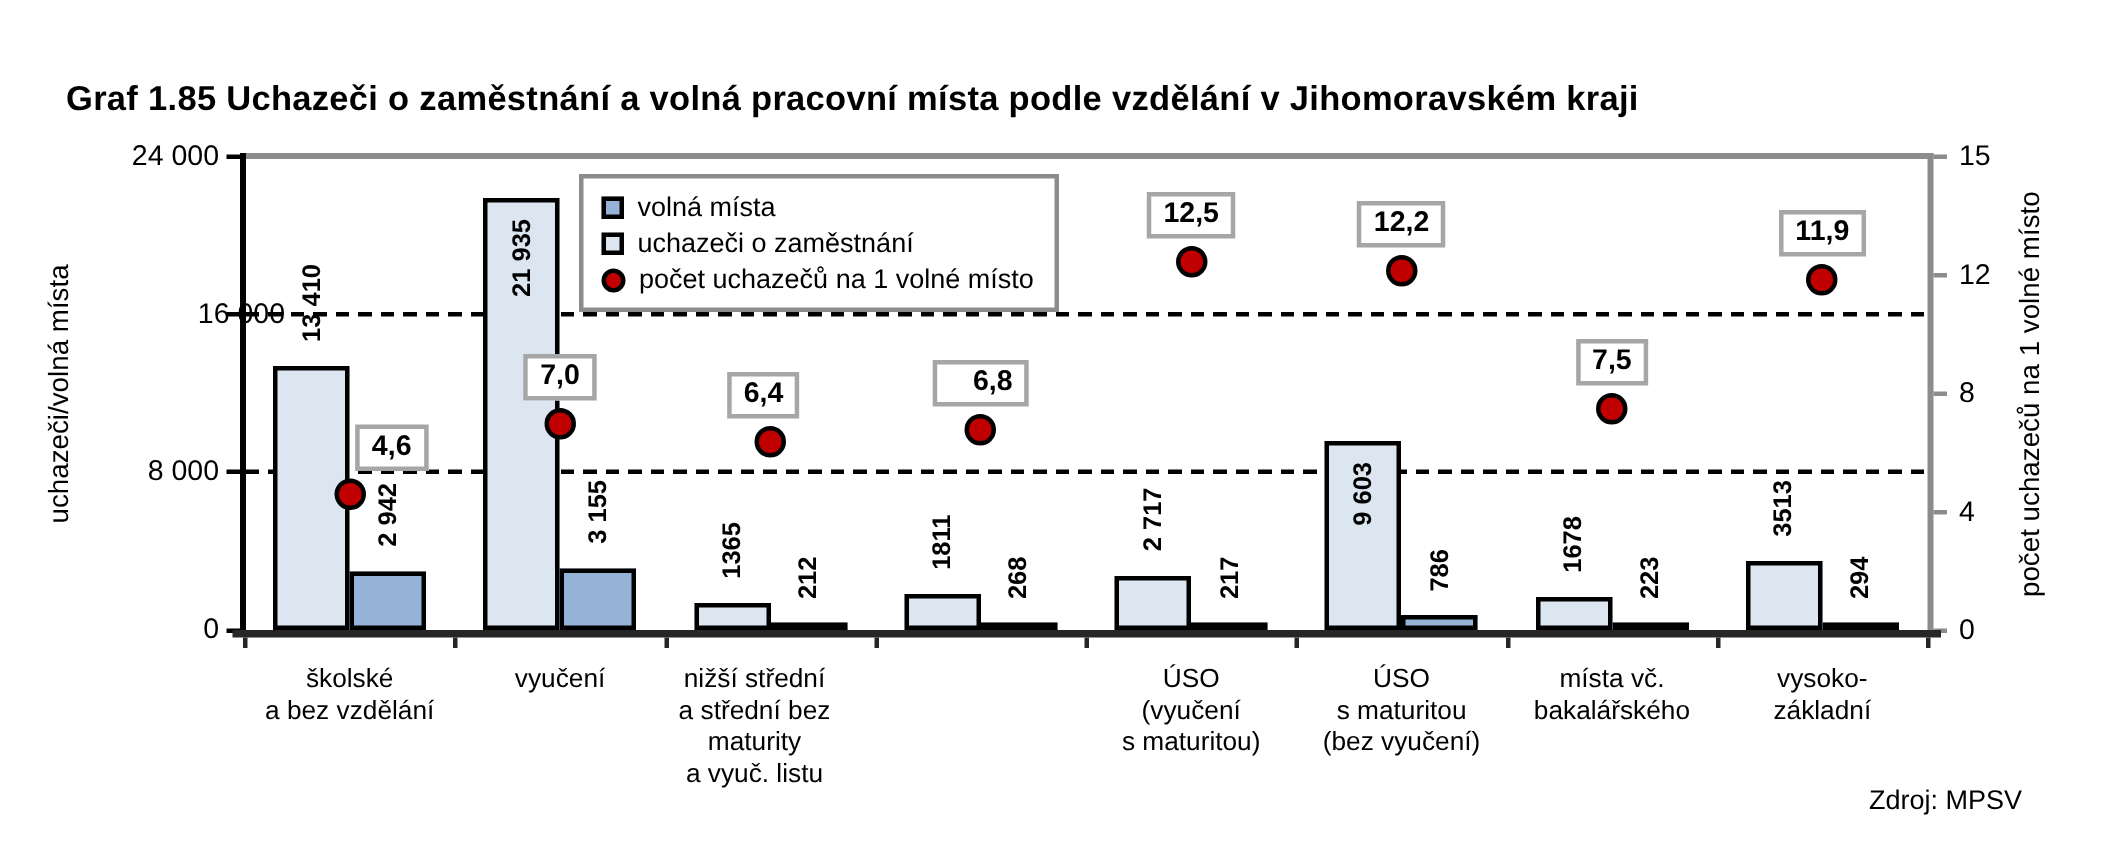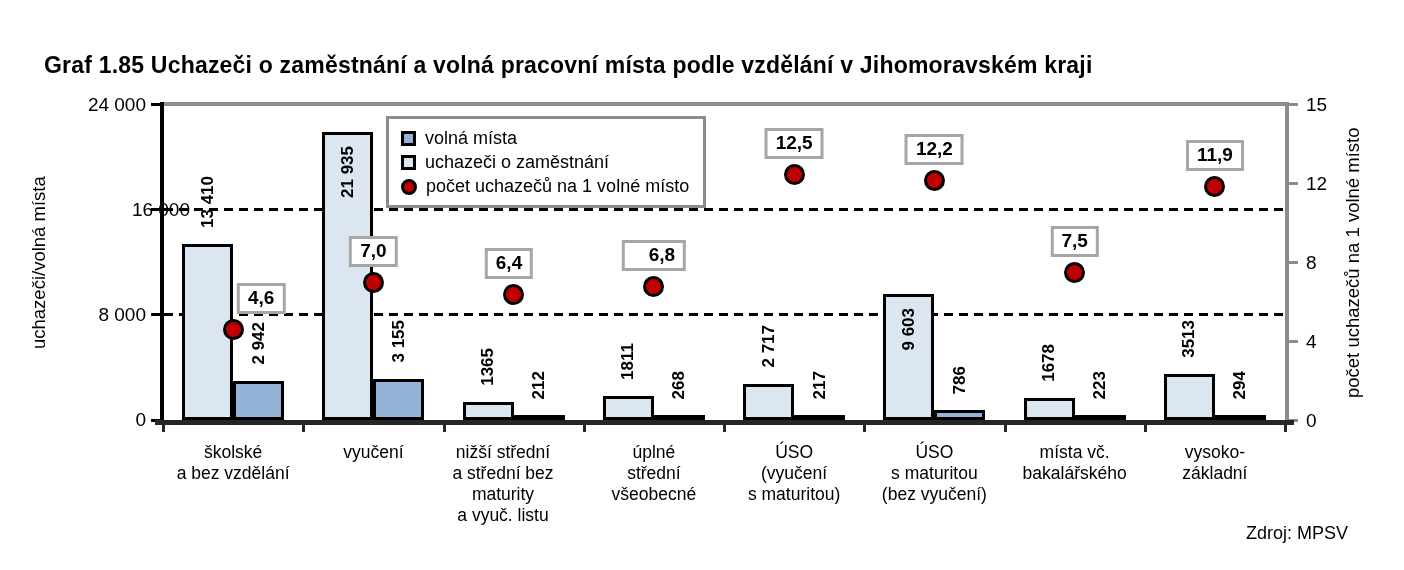--- a/index.html
+++ b/index.html
@@ -116,23 +116,20 @@
 a střední bez
 maturity
 a vyuč. listu</div>
     <div class="abs " style="left: 442.5px; top: 425px; width: 3px; height: 7px; background: rgb(38, 38, 38);"></div>
     <div class="abs bar" style="left: 602.875px; top: 396px; width: 51px; height: 24px; background: rgb(220, 230, 241);"></div>
     <div class="abs vlabel" style="left: 617.375px; bottom: 190px;">1811</div>
     <div class="abs bar" style="left: 653.875px; top: 415px; width: 51px; height: 5px; background: rgb(149, 179, 215);"></div>
     <div class="abs vlabel" style="left: 668.375px; bottom: 171px;">268</div>
     <div class="abs dot" style="left: 643.375px; top: 275.5px; background: rgb(192, 0, 0);"></div>
     <div class="abs dlabel" style="left: 653.875px; bottom: 299px; padding-left: 24px;">6,8</div>
-    <div class="abs cat-label" style="left: 578.875px; top: 442px; width: 150px;">úplné
-střední
-všeobecné</div>
     <div class="abs " style="left: 582.75px; top: 425px; width: 3px; height: 7px; background: rgb(38, 38, 38);"></div>
     <div class="abs bar" style="left: 743.125px; top: 384px; width: 51px; height: 36px; background: rgb(220, 230, 241);"></div>
     <div class="abs vlabel" style="left: 757.625px; bottom: 202px;">2 717</div>
     <div class="abs bar" style="left: 794.125px; top: 415px; width: 51px; height: 5px; background: rgb(149, 179, 215);"></div>
     <div class="abs vlabel" style="left: 808.625px; bottom: 171px;">217</div>
     <div class="abs dot" style="left: 783.625px; top: 163.5px; background: rgb(192, 0, 0);"></div>
     <div class="abs dlabel" style="left: 794.125px; bottom: 411px;">12,5</div>
     <div class="abs cat-label" style="left: 719.125px; top: 442px; width: 150px;">ÚSO
 (vyučení
 s maturitou)</div>

